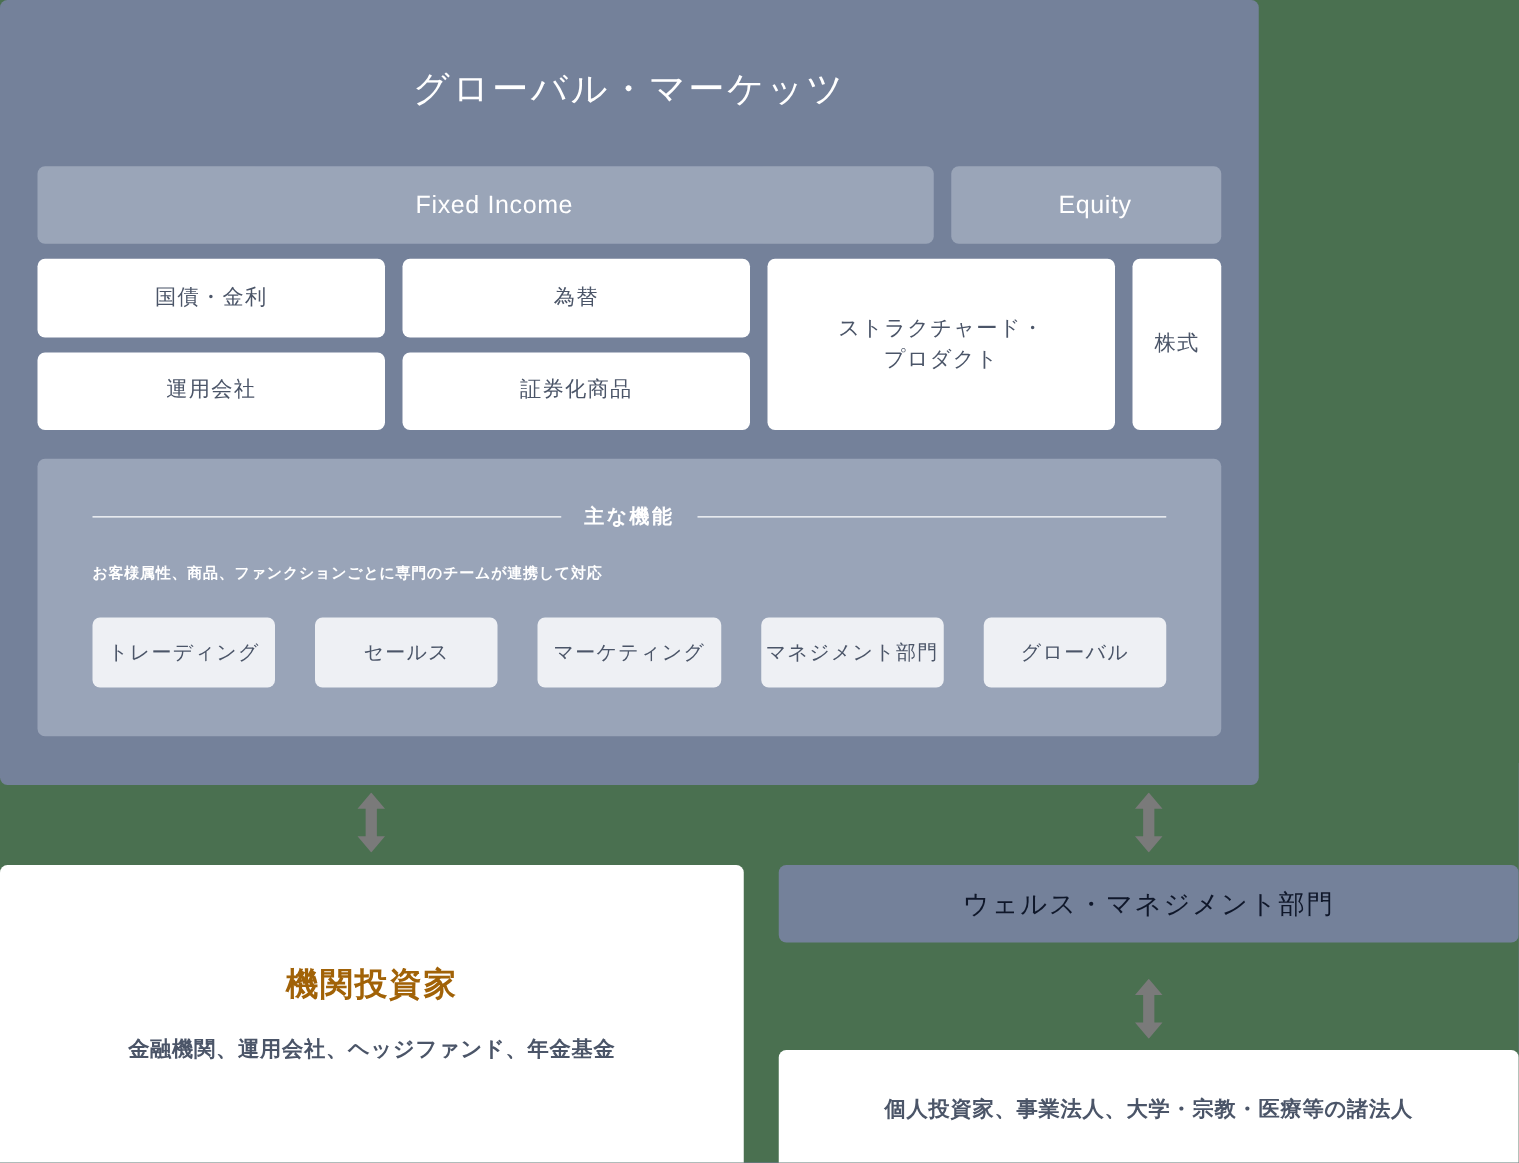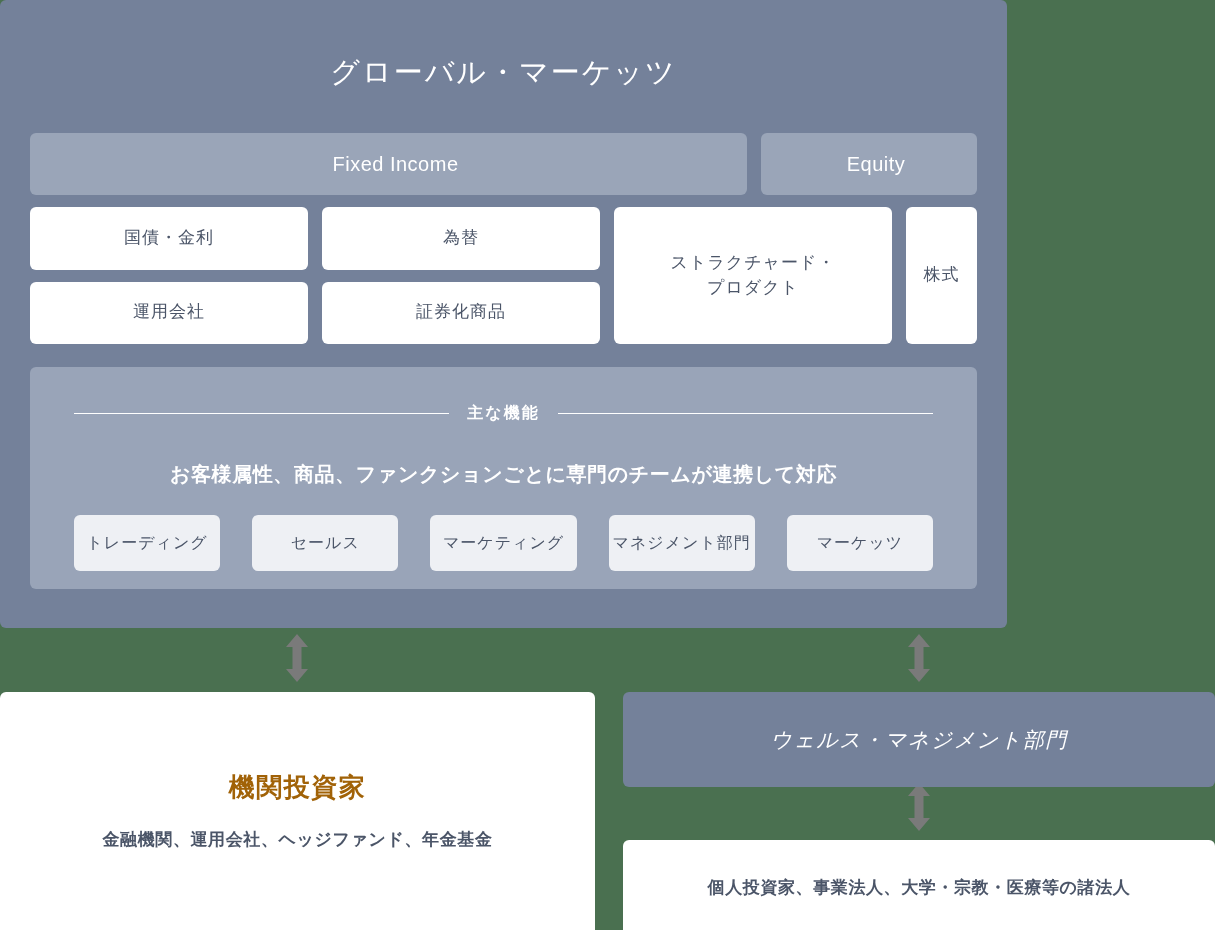--- a/index.html
+++ b/index.html
@@ -112,26 +112,25 @@
     font-weight: 700;
     letter-spacing: 2px;
   }
   .func-heading .rule {
     flex: 1 1 auto;
     height: 1px;
     background: #ffffff;
   }
 
   .func-sub {
-    text-align: center;
     color: #ffffff;
-    font-size: 20px;
+    font-size: 12px;
     font-weight: 700;
     letter-spacing: 0.6px;
-    margin-top: 37px;
+    margin-top: 26px;
   }
 
   .func-chips {
     display: flex;
     gap: 32px;
     margin-top: 27px;
   }
   .chip {
     background: #eef0f4;
     border-radius: 6px;
@@ -181,31 +180,30 @@
     font-weight: 700;
     letter-spacing: 0.6px;
     margin-top: 23px;
   }
 
   .wm-box {
     position: absolute;
     left: 623px;
     top: 692px;
     width: 592px;
-    height: 95px;
+    height: 62px;
     background: #74819a;
     border-radius: 6px;
     display: flex;
     align-items: center;
     justify-content: center;
-    color: #ffffff;
+    color: #0f172a;
     font-size: 21px;
     font-weight: 400;
     letter-spacing: 1.5px;
-    font-style: italic;
   }
 
   .retail-card {
     position: absolute;
     left: 623px;
     top: 840px;
     width: 592px;
     height: 104px;
     background: #ffffff;
     border-radius: 6px;
@@ -265,21 +263,21 @@
       <span class="rule"></span>
     </div>
 
     <div class="func-sub">お客様属性、商品、ファンクションごとに専門のチームが連携して対応</div>
 
     <div class="func-chips">
       <div class="chip">トレーディング</div>
       <div class="chip">セールス</div>
       <div class="chip">マーケティング</div>
       <div class="chip">マネジメント部門</div>
-      <div class="chip">マーケッツ</div>
+      <div class="chip">グローバル</div>
     </div>
 
   </div>
 </div>
 
 <div class="arrow arrow-left-top">
   <svg viewBox="0 0 28 48" xmlns="http://www.w3.org/2000/svg" aria-hidden="true">
     <path d="M14 0 L25 13 L18.5 13 L18.5 35 L25 35 L14 48 L3 35 L9.5 35 L9.5 13 L3 13 Z" fill="#7a7a7a"></path>
   </svg>
 </div>

